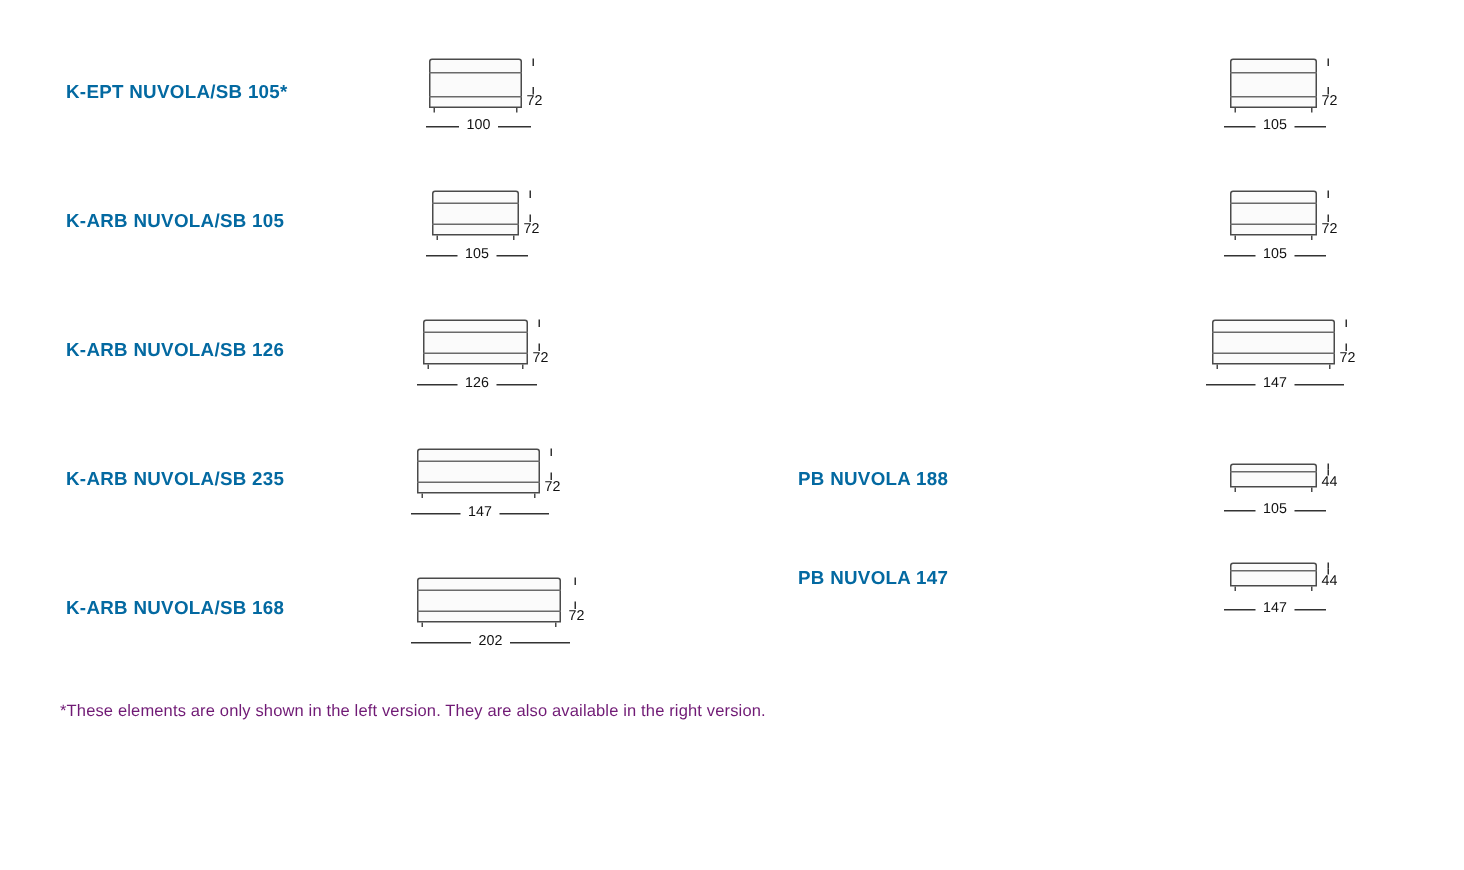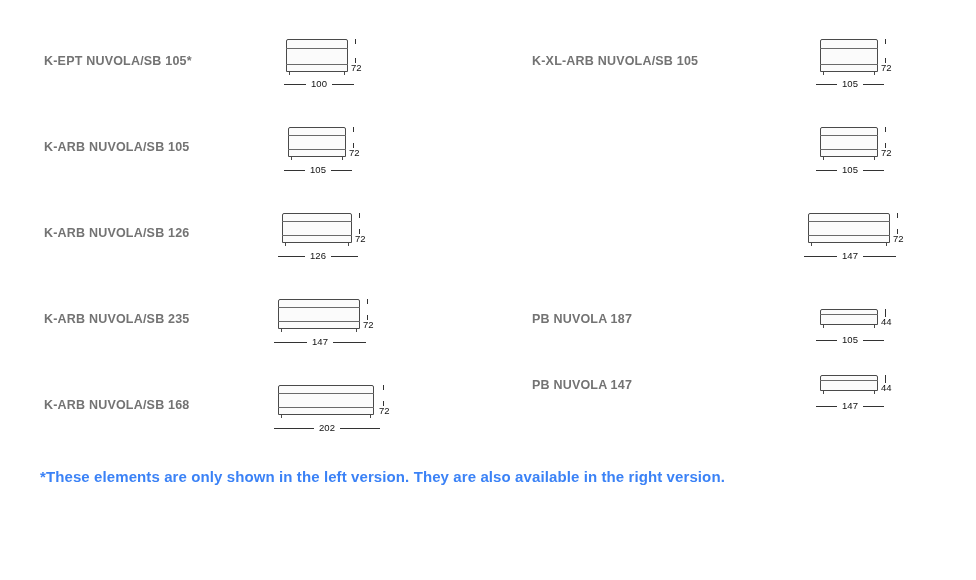--- a/index.html
+++ b/index.html
@@ -43,21 +43,21 @@
 
   .row-label {
     position: absolute;
     left: 44px;
     top: 50%;
     transform: translateY(-50%);
     font-size: 12.5px;
     font-weight: bold;
     letter-spacing: 0.2px;
     white-space: nowrap;
-    color: #737373;
+    color: #0369a1;
   }
   .col-right .row-label { left: 44px; }
 
   
   .fig {
     position: absolute;
     top: 50%;
     transform: translateY(-50%);
   }
 
@@ -146,23 +146,23 @@
     padding: 0 5px;
     line-height: 1;
     white-space: nowrap;
   }
 
   
   #footnote {
     position: absolute;
     left: 40px;
     top: 468px;
-    font-size: 15px;
-    font-weight: bold;
-    color: #3b82f6;
+    font-size: 11px;
+    font-weight: normal;
+    color: #701a75;
     letter-spacing: 0.1px;
   }
 </style>
 </head>
 <body>
 
 <div id="sheet">
 
   <div class="col col-left">
 
@@ -289,21 +289,20 @@
           <div class="line"></div>
         </div>
       </div>
     </div>
 
   </div>
 
   <div class="col col-right">
 
     <div class="row" style="top:18px;">
-      <div class="row-label">K-XL-ARB NUVOLA/SB 105</div>
       <div class="fig" style="left:330px; width:96px; height:52px;">
         <div class="sofa" style="width:58px; height:33px; position:absolute; left:2px; top:4px;">
           <div class="sofa-body" style="width:58px; height:33px;"></div>
           <div class="top-line" style="top:9px;"></div>
           <div class="seat-line" style="top:25px;"></div>
           <div class="foot" style="left:3px; top:33px;"></div>
           <div class="foot" style="left:54px; top:33px;"></div>
         </div>
         <div class="dim-v" style="left:62px; top:4px; height:33px;">
           <div class="tick-wrap" style="height:33px;">
@@ -362,21 +361,21 @@
         </div>
         <div class="dim-h" style="left:-2px; top:44px; width:92px;">
           <div class="line"></div>
           <div class="dim-text">147</div>
           <div class="line"></div>
         </div>
       </div>
     </div>
 
     <div class="row" style="top:276px;">
-      <div class="row-label">PB NUVOLA 187</div>
+      <div class="row-label">PB NUVOLA 188</div>
       <div class="fig" style="left:330px; width:96px; height:52px;">
         <div class="sofa" style="width:58px; height:16px; position:absolute; left:2px; top:16px;">
           <div class="sofa-body" style="width:58px; height:16px;"></div>
           <div class="top-line" style="top:5px;"></div>
           <div class="foot" style="left:3px; top:16px;"></div>
           <div class="foot" style="left:54px; top:16px;"></div>
         </div>
         <div class="dim-v" style="left:62px; top:16px; height:16px;">
           <div class="tick-wrap" style="height:16px;">
             <div class="tick" style="height:4px;"></div>

